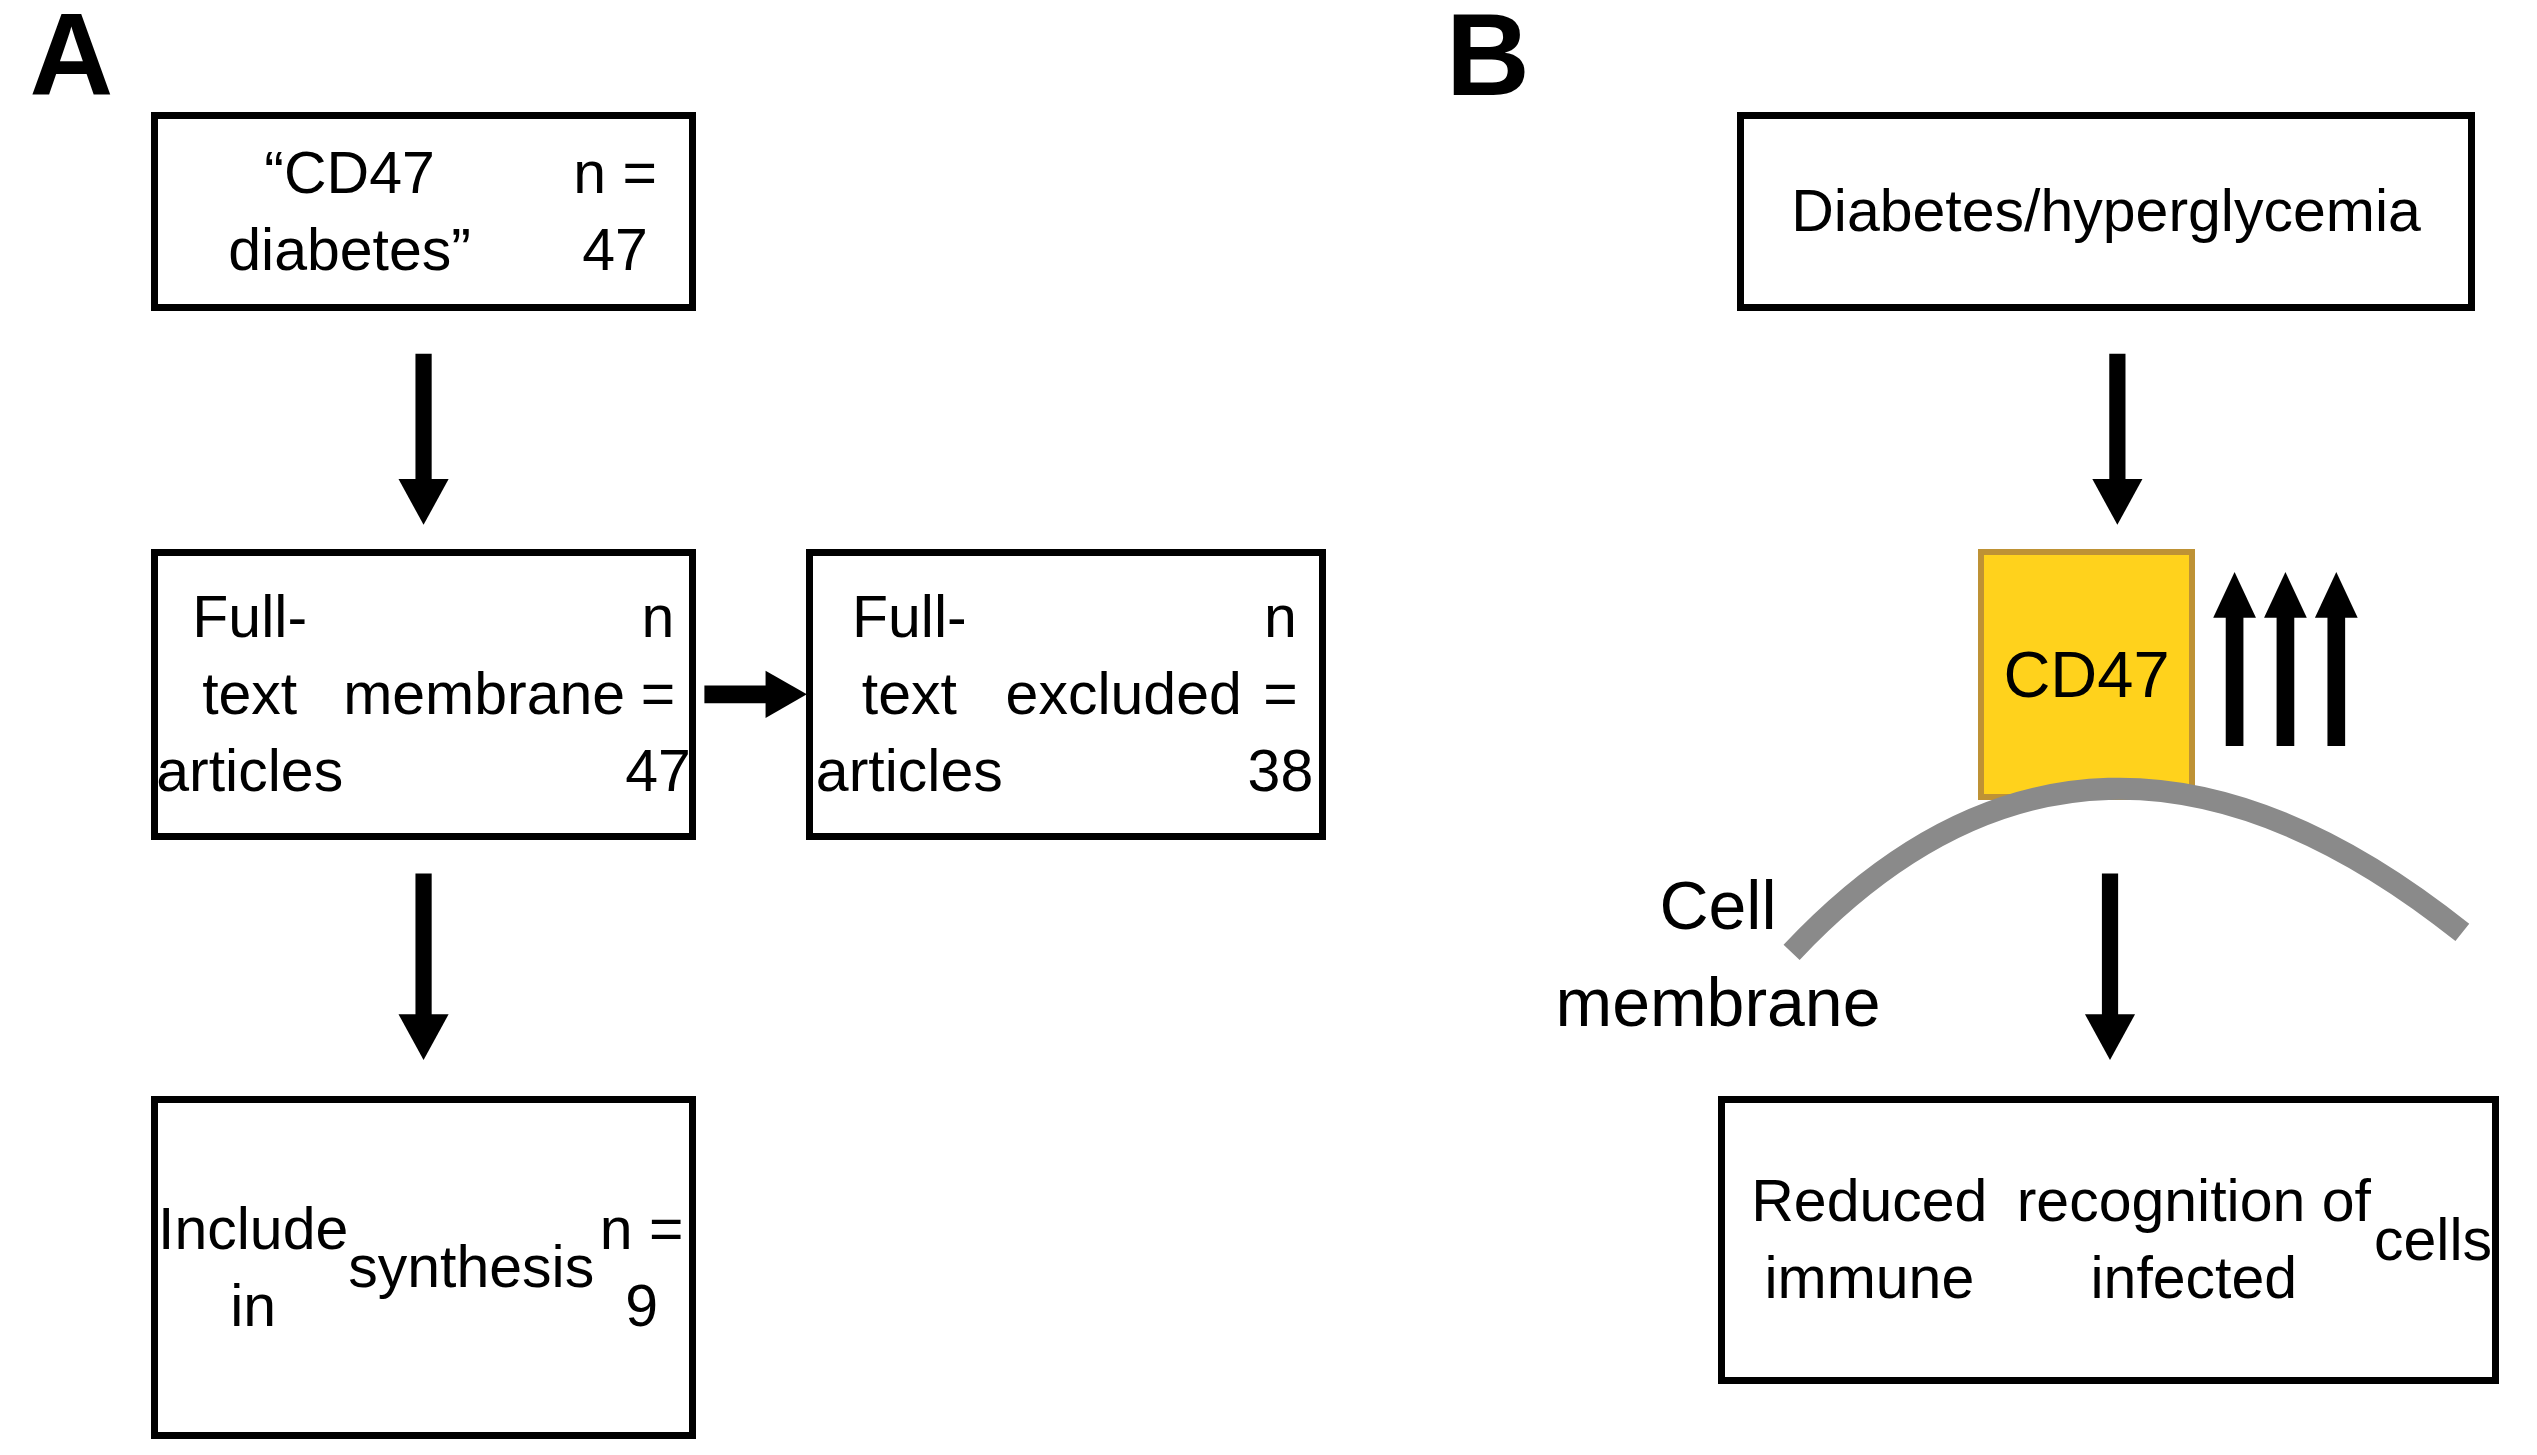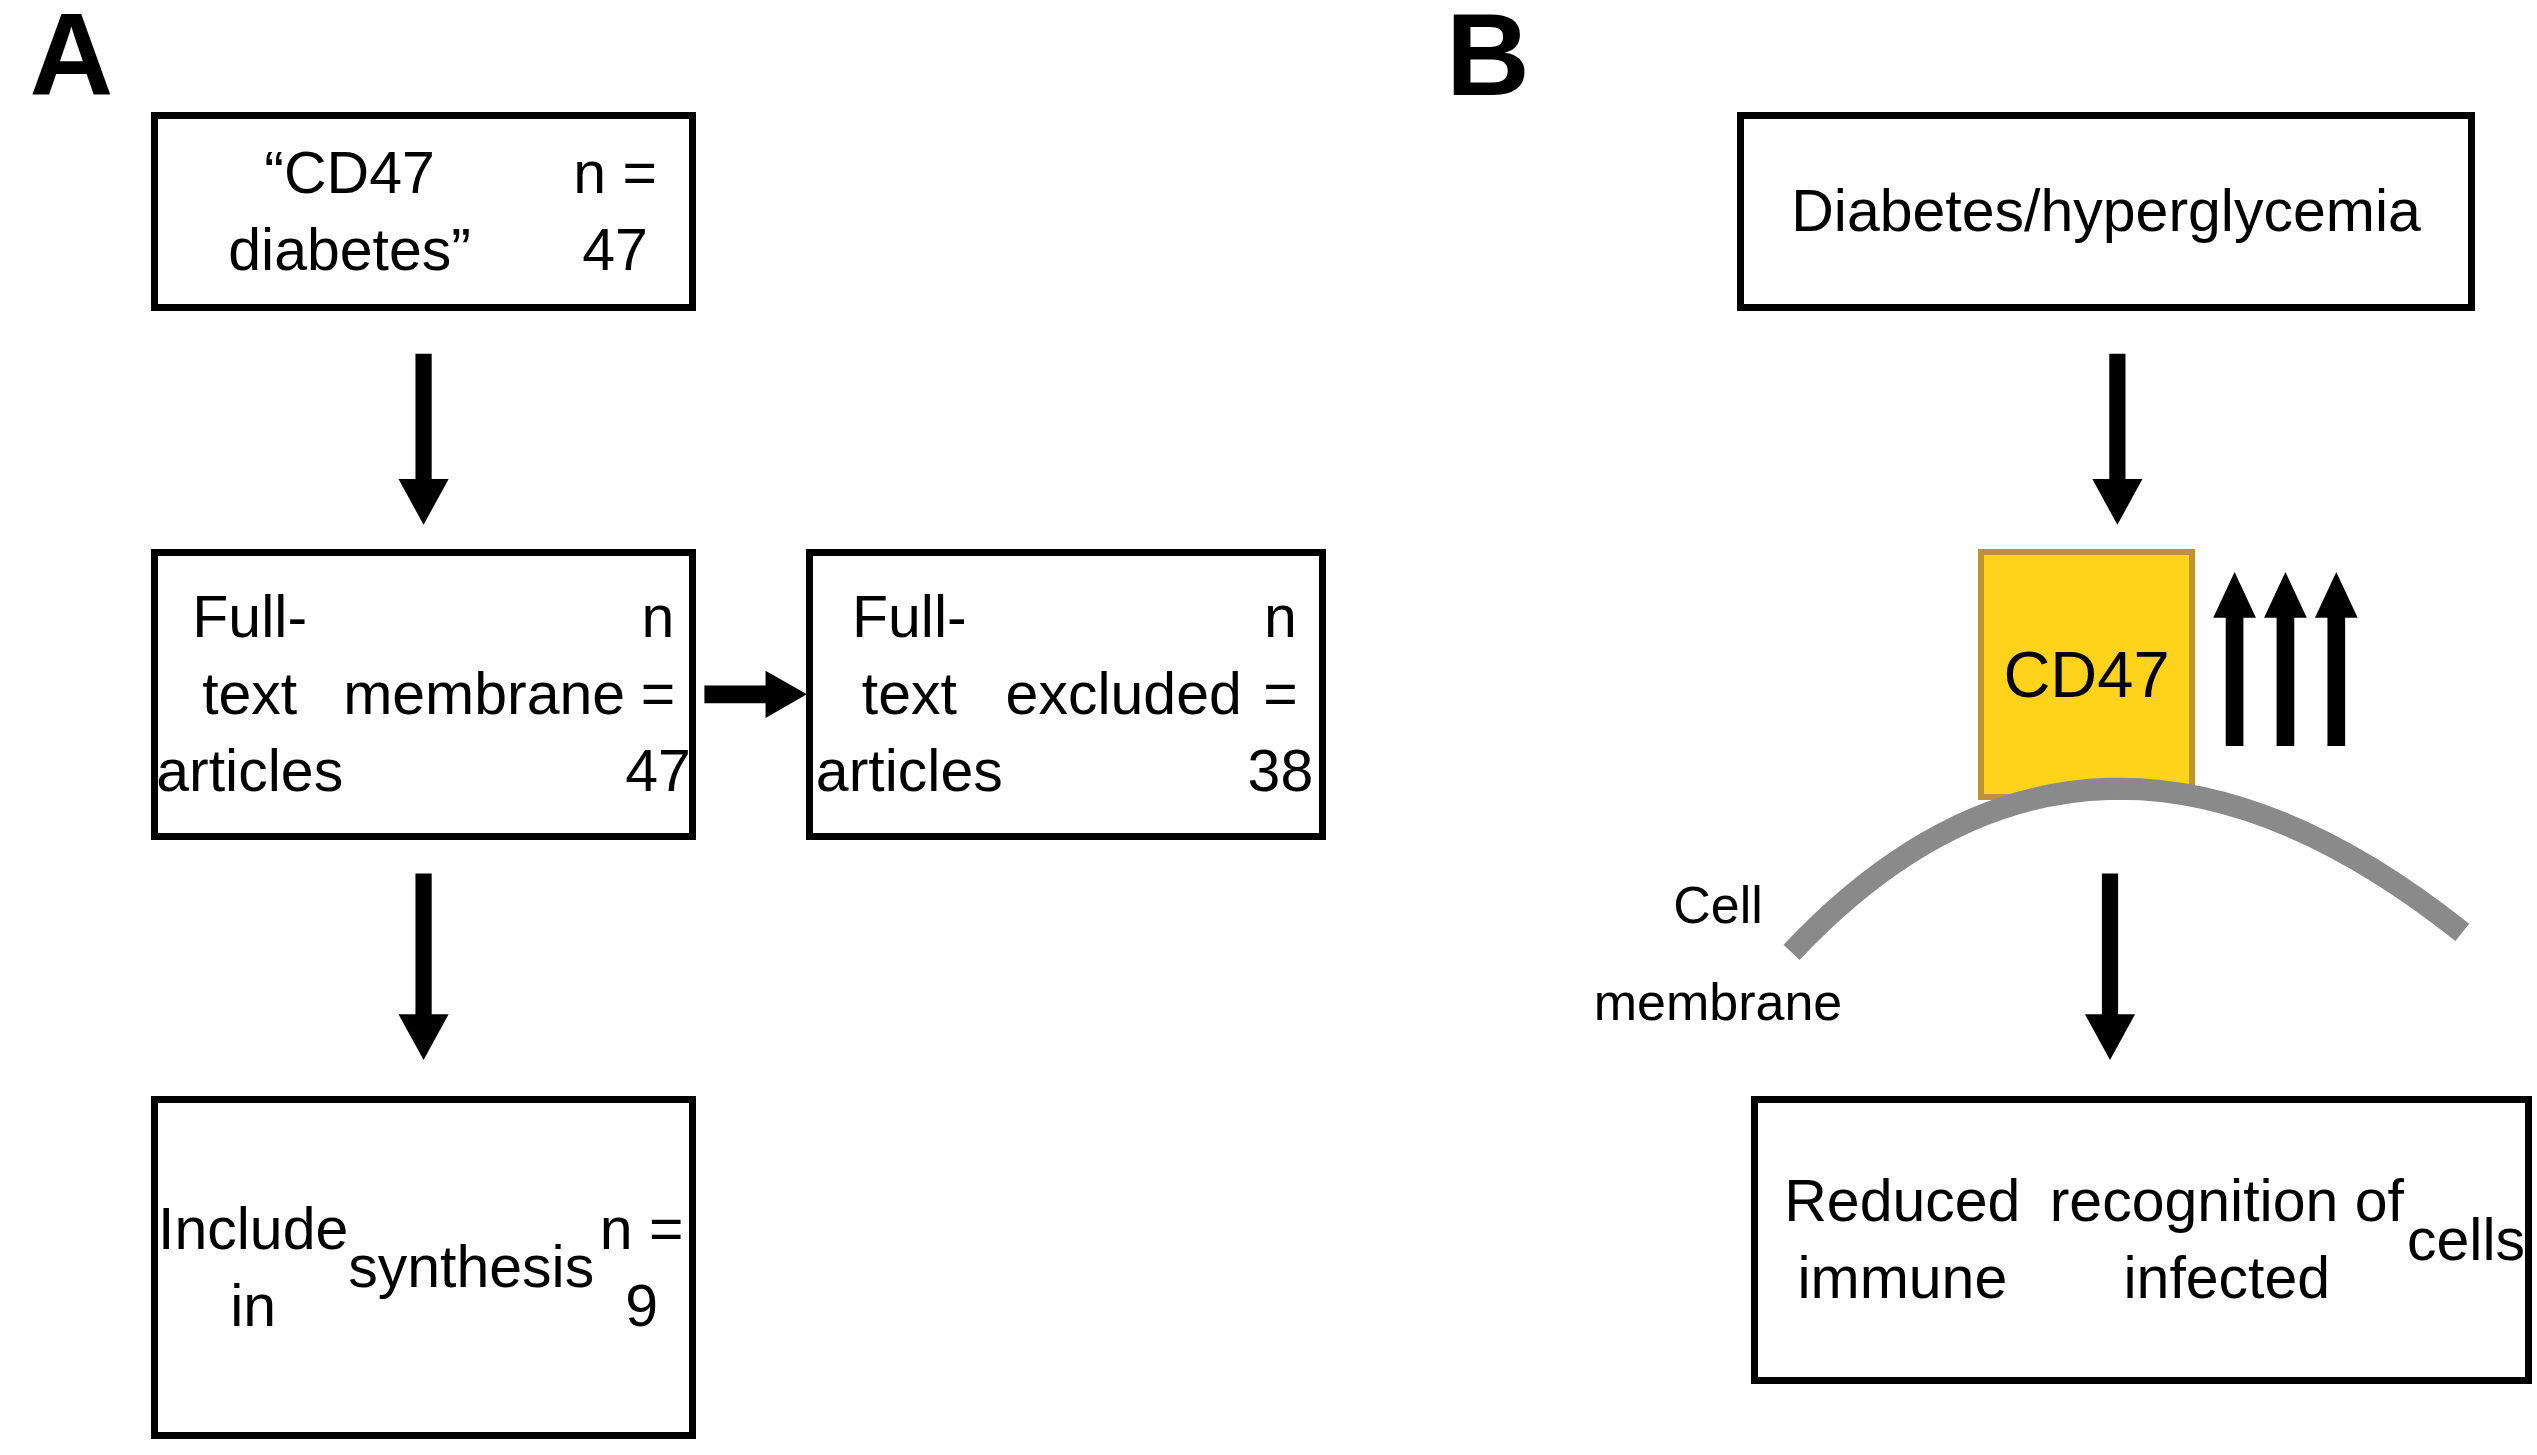--- a/index.html
+++ b/index.html
@@ -39,21 +39,21 @@
     display:flex;
     justify-content:center;
     align-items:center;
     font-size:65px;
     z-index:1;
   }
   .membrane-label{
     position:absolute;
     left:1438px;top:857px;width:560px;
     text-align:center;
-    font-size:52px;
+    font-size:68px;
     line-height:97px;
     z-index:3;
   }
   svg.overlay{
     position:absolute;
     left:0;top:0;
     z-index:2;
     pointer-events:none;
   }
 </style>
@@ -96,21 +96,21 @@
 
   <div class="cd47-box" style="background-color: rgb(255, 210, 28);">
     <span>CD47</span>
   </div>
 
   <div class="membrane-label">
     <div>Cell</div>
     <div>membrane</div>
   </div>
 
-  <div class="box" style="left:1718px;top:1096px;width:781px;height:288px;margin-left:33px;">
+  <div class="box" style="left:1718px;top:1096px;width:781px;height:288px;">
     <div>Reduced immune</div>
     <div>recognition of infected</div>
     <div>cells</div>
   </div>
 
   <svg class="overlay" width="2538" height="1455" viewBox="0 0 3442 1974">
 
     <path d="M 2430 1292 Q 2835 862 3340 1265" fill="none" stroke-width="30" stroke="#8A8A8A"></path>
 
     <g>

